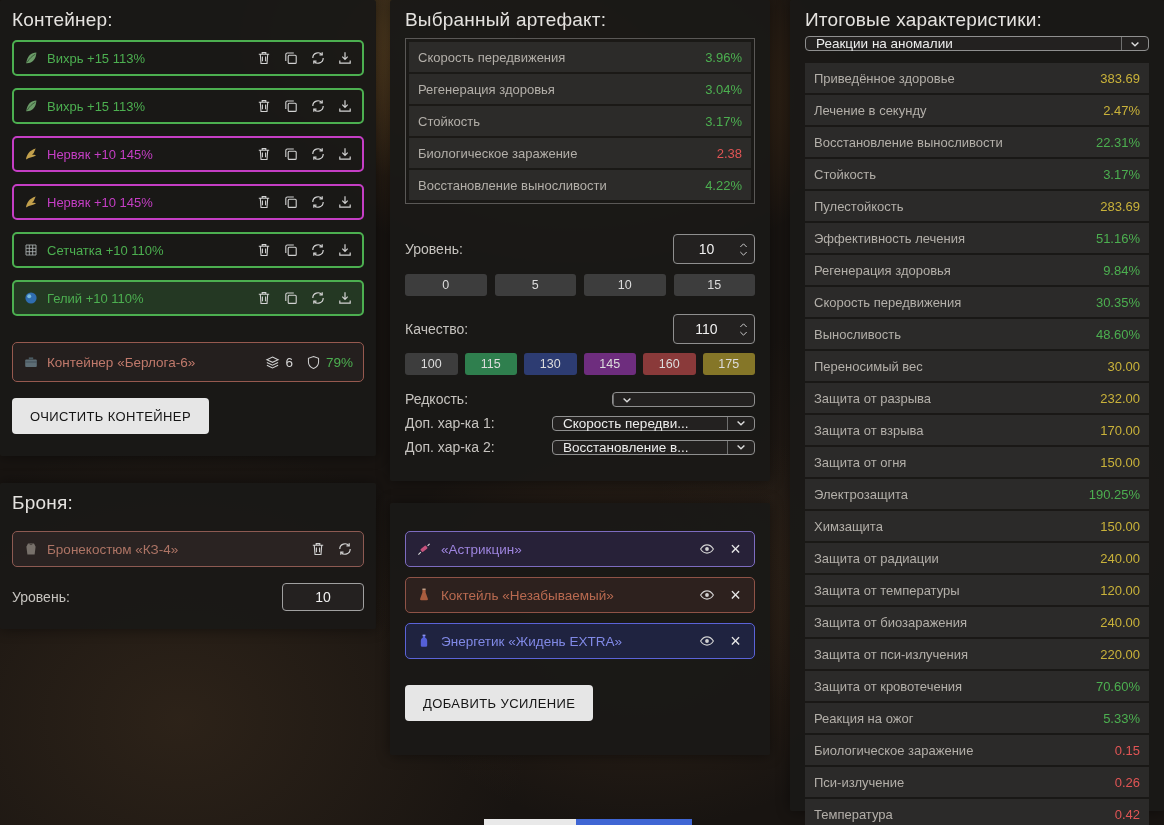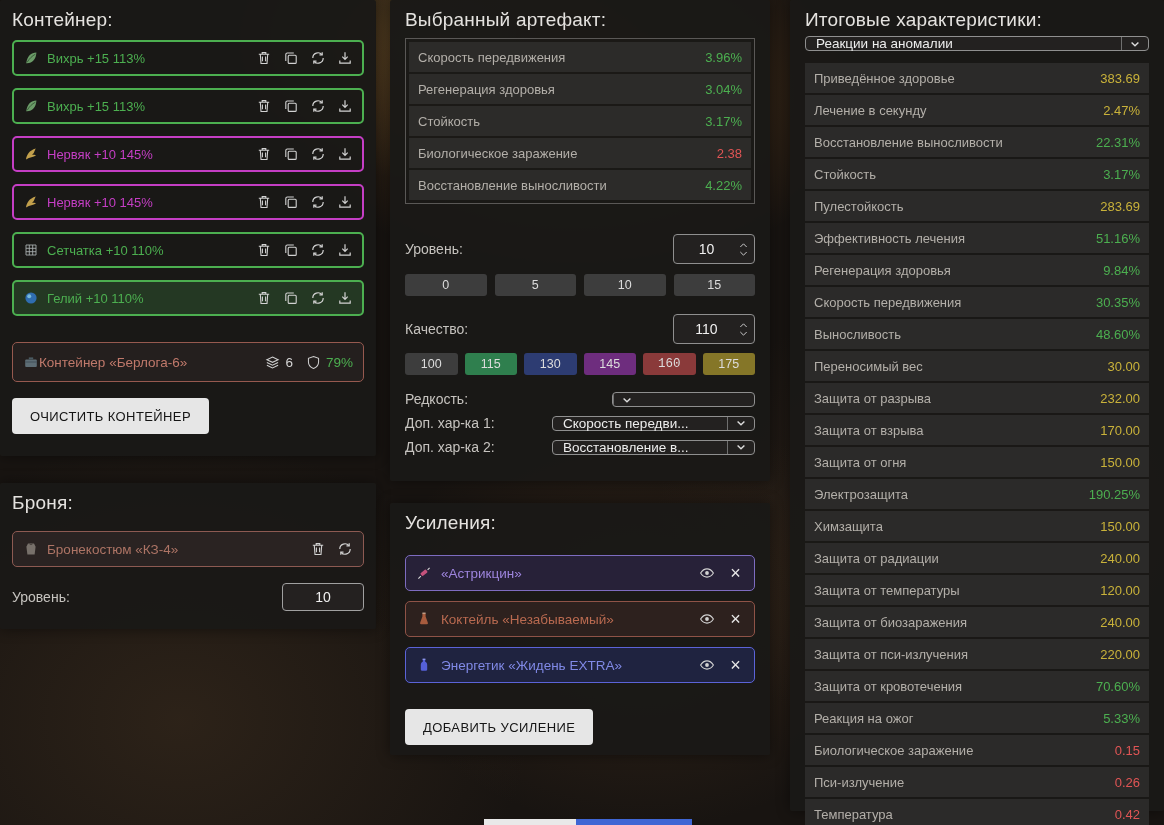--- a/index.html
+++ b/index.html
@@ -41,21 +41,21 @@
     font-size:13px; font-weight:500;
   }
   .theme-green { border-color:var(--c-green); color:var(--c-green); }
   .theme-magenta { border-color:var(--c-magenta); color:var(--c-magenta); }
   .c-item.selected { background:rgba(76,175,80,.22); }
   .ci-label { flex:1; white-space:nowrap; overflow:hidden; }
   .ci-actions { display:flex; gap:10px; align-items:center; }
 
   .summary-row {
     margin-top:26px; height:40px; border:1px solid #96594f; border-radius:5px;
-    background:#241f1e; display:flex; align-items:center; gap:0; padding:0 10px;
+    background:#241f1e; display:flex; align-items:center; gap:8px; padding:0 10px;
   }
   .sum-label { flex:1; color:#c0796b; font-size:13.5px; }
   .sum-right { display:flex; align-items:center; gap:5px; color:#cfcfcf; }
   .sum-count { font-size:13.5px; color:#d6d6d6; margin-right:8px; }
   .sum-percent { font-size:13.5px; color:var(--c-green); }
 
   .lt-btn {
     margin-top:16px; height:36px; padding:0 18px; border:none; border-radius:4px;
     background:#e6e6e6; color:#151515; font-size:13px; font-weight:500;
     letter-spacing:.4px; font-family:inherit; cursor:pointer; display:inline-flex; align-items:center;
@@ -102,21 +102,21 @@
   .btn-row { display:flex; gap:8px; margin-top:10px; }
   .btn-row.q { gap:7px; margin-top:9px; }
   .preset {
     flex:1; height:22px; background:#3d3d3d; border:none; border-radius:3px;
     color:#dcdcdc; font-size:12.5px; font-family:inherit; cursor:pointer; padding:0;
   }
   .q-default { background:#3d3d3d; }
   .q-green  { background:#2f7f4e; }
   .q-blue   { background:#2d3c72; }
   .q-purple { background:#6e2d7e; }
-  .q-red    { background:#8a3a3a;font-family:Liberation Mono, monospace; }
+  .q-red    { background:#8a3a3a; }
   .q-yellow { background:#857628; }
 
   .form-row.quality { margin-top:18px; }
   .form-row.rarity { margin-top:16px;align-items:flex-end; }
   .form-row.extra { margin-top:8px; }
 
   .select {
     height:15px; background:#232120; border:1px solid #8f8f8f; border-radius:4px;
     display:flex; align-items:center; color:#ededed; font-size:13.5px; cursor:pointer;
   }
@@ -546,21 +546,20 @@
             <svg viewBox="0 0 12 12">
               <path d="M2.6 4.4L6 7.8l3.4-3.4" fill="none" stroke="currentColor" stroke-width="1.4"></path>
             </svg>
           </span>
         </span>
     </div>
   </div>
 </div>
 
 <div class="panel" id="panel-boosts">
-  <h2>Усиления:</h2>
   <div class="b-list">
       <div class="b-item btheme-purple">
         <span class="icon art">
           <svg viewBox="0 0 16 16">
             <rect x="4.6" y="6" width="7" height="3.6" rx="1" transform="rotate(-38 8 8)" fill="#c5527c"></rect>
             <path d="M2.4 13.6l2.4-2.4M11.6 4.8l2-2" stroke="#d8d8d8" stroke-width="1.1"></path>
           </svg>
         </span>
         <span class="b-label">«Астрикцин»</span>
         <span class="ci-actions">

